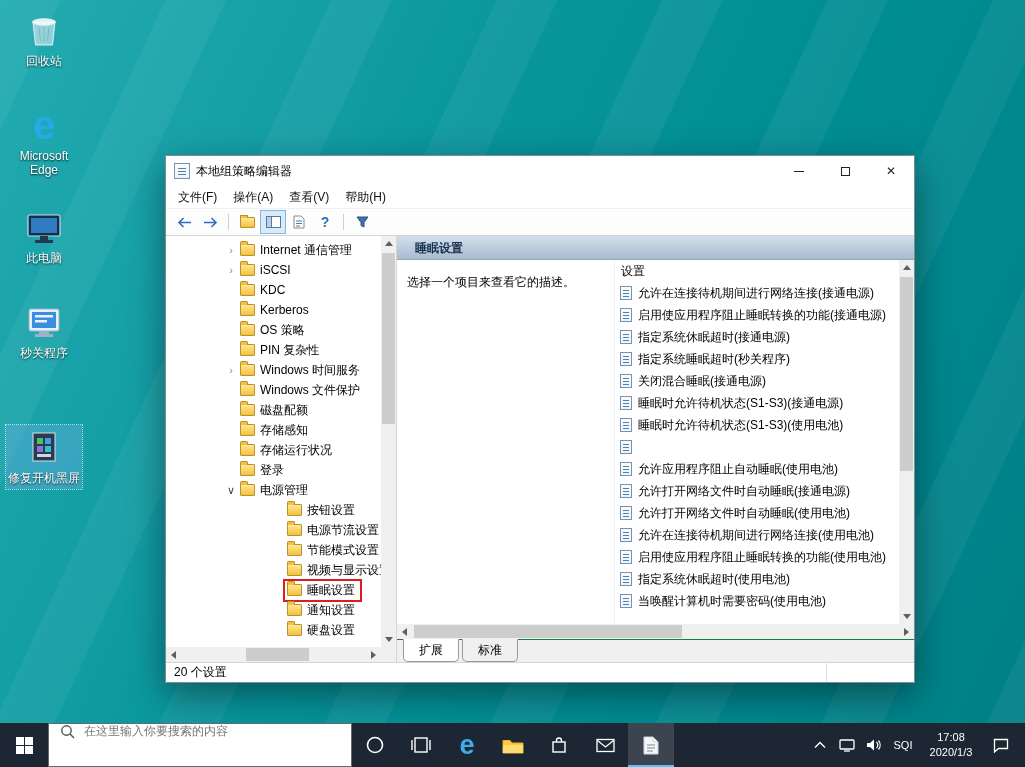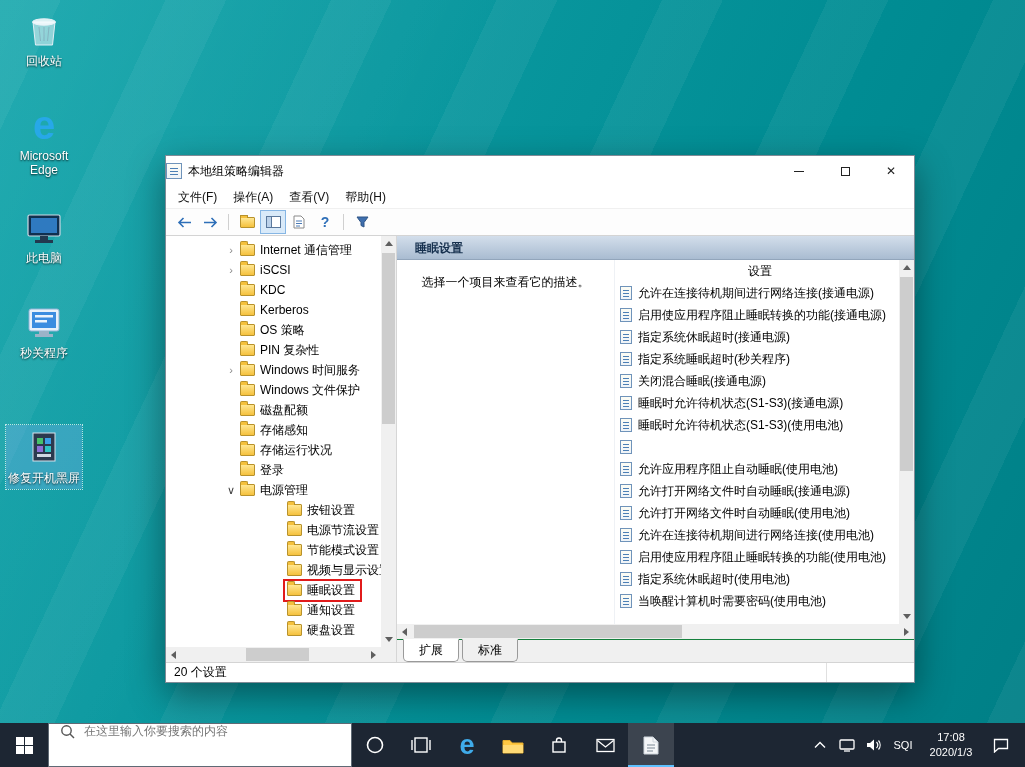--- a/index.html
+++ b/index.html
@@ -18,21 +18,21 @@
 
   
   .dicon { position:absolute; left:6px; width:76px; display:flex; flex-direction:column; align-items:center; gap:3px; padding:3px 0 4px; }
   .dicon .dlabel { color:#fff; text-align:center; font-size:12px; line-height:1.2; text-shadow:0 1px 2px rgba(0,0,0,0.85); }
   .dicon.selected { background:rgba(120,175,235,0.35); outline:1px dotted rgba(255,255,255,0.7);margin-top:30px; }
 
   
   .window { position:absolute; left:165px; top:155px; width:750px; height:528px;
     background:#fff; border:1px solid #7f8b96; box-shadow:0 12px 34px rgba(0,0,0,0.42);
     display:flex; flex-direction:column; }
-  .titlebar { height:30px; display:flex; align-items:center; background:#fff; flex:none; }
+  .titlebar { height:30px; display:flex; align-items:center; padding-left:8px; background:#fff; flex:none; }
   .title-icon { width:16px; height:16px; margin-right:6px; flex:none;
     background:linear-gradient(#fdfdf6,#eef3f8); border:1px solid #6f93ba; position:relative; }
   .title-icon::before { content:""; position:absolute; left:3px; top:4px; width:8px; height:1px;
     background:#4c7fb5; box-shadow:0 3px 0 #4c7fb5, 0 6px 0 #4c7fb5; }
   .title-text { font-size:12px; color:#000; }
   .win-controls { margin-left:auto; display:flex; height:100%; }
   .wc { width:46px; height:100%; display:flex; align-items:center; justify-content:center; color:#222; font-size:12px; }
   .wc-min { width:10px; border-bottom:1px solid #222; display:block; }
   .wc-max { width:9px; height:9px; border:1px solid #222; display:block; }
 
@@ -81,21 +81,21 @@
   .tri-up   { border-left:4px solid transparent; border-right:4px solid transparent; border-bottom:5px solid #5f5f5f; }
   .tri-down { border-left:4px solid transparent; border-right:4px solid transparent; border-top:5px solid #5f5f5f; }
   .tri-left { border-top:4px solid transparent; border-bottom:4px solid transparent; border-right:5px solid #5f5f5f; }
   .tri-right{ border-top:4px solid transparent; border-bottom:4px solid transparent; border-left:5px solid #5f5f5f; }
 
   
   .right-pane { flex:1; display:flex; flex-direction:column; min-width:0; background:#fff; }
   .rp-header { height:24px; line-height:24px; padding-left:18px; flex:none;
     background:linear-gradient(180deg,#d3deeb,#a9bcd1); border-bottom:1px solid #92a5bb;
     color:#16304e; font-weight:bold; }
-  .rp-main { flex:1; display:flex; min-height:0;text-align:center; }
+  .rp-main { flex:1; display:flex; min-height:0; }
   .rp-desc { width:218px; flex:none; padding:14px 10px; border-right:1px solid #eef1f5; color:#000; }
   .rp-settings { flex:1; display:flex; flex-direction:column; min-width:0; }
   .set-header { height:22px; line-height:22px; padding-left:6px; flex:none; color:#000; }
   .set-list { flex:1; overflow:hidden; }
   .set-row { height:22px; display:flex; align-items:center; padding-left:5px; white-space:nowrap; }
   .setting-icon { display:inline-block; width:12px; height:14px; flex:none; margin-right:6px;
     background:linear-gradient(#fdfdf4,#eef3f8); border:1px solid #6f93ba; position:relative; }
   .setting-icon::before { content:""; position:absolute; left:2px; top:3px; width:6px; height:1px;
     background:#4c7fb5; box-shadow:0 3px 0 #4c7fb5, 0 6px 0 #4c7fb5; }
   .set-label { color:#000; }

